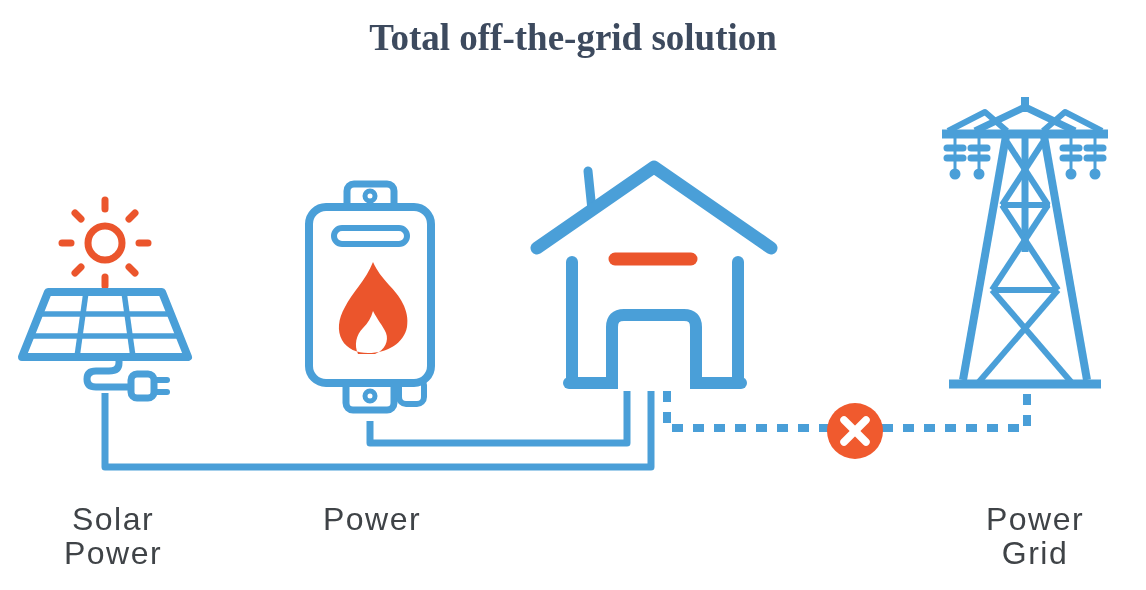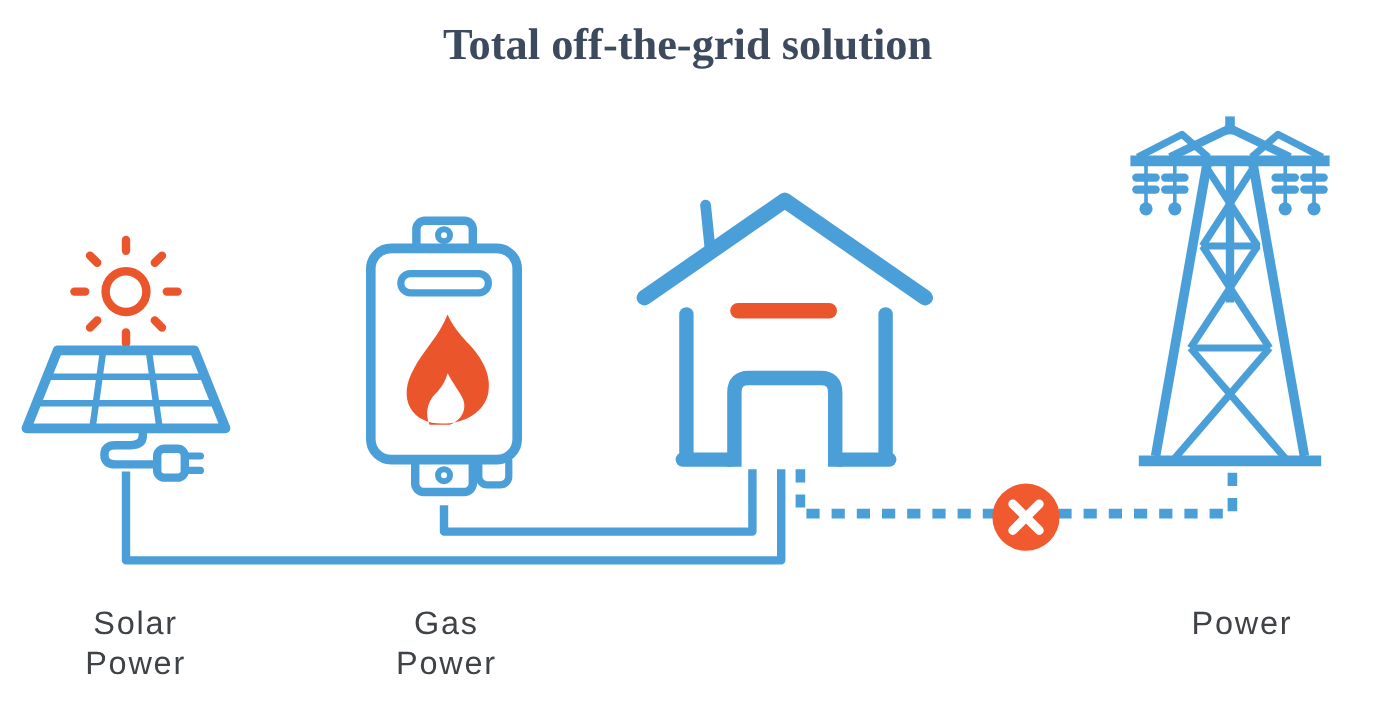--- a/index.html
+++ b/index.html
@@ -2,21 +2,21 @@
 <html style="--blue: #4A9FD8; --orange: #EB552C; --orange_badge: #F05A2E; --title: #3D4A5E; --label: #3F4347; --background: #FFFFFF;"><head>
 <meta charset="utf-8">
 <style>
   html,body{margin:0;padding:0;background:#fff;}
   .stage{position:relative;width:1146px;height:590px;background:var(--background,#fff);
          font-family:"Liberation Sans",sans-serif;overflow:hidden;text-decoration:underline;}
   .title{position:absolute;top:16px;left:0;width:100%;text-align:center;
          font-family:"Liberation Serif","DejaVu Serif",serif;font-weight:700;
          font-size:37px;color:var(--title,#3d4a5e);}
   .diagram-svg{position:absolute;top:0;left:0;}
-  .lbl{position:absolute;width:180px;text-align:center;font-size:27px;line-height:34px;
+  .lbl{position:absolute;width:180px;text-align:center;font-size:32px;line-height:34px;
        color:var(--label,#3f4347);letter-spacing:1.5px;}
   .lbl span{display:block;}
   .lbl span:empty{display:none;}
   .sb{stroke:var(--blue,#4a9fd8);fill:none;}
   .fb{fill:var(--blue,#4a9fd8);stroke:none;}
   .so{stroke:var(--orange,#eb552c);fill:none;}
   .fo{fill:var(--orange,#eb552c);stroke:none;}
   .fbadge{fill:var(--orange_badge,#f05a2e);stroke:none;}
   .wfill{fill:#fff;}
 </style>
@@ -163,20 +163,20 @@
         <line x1="866" y1="420" x2="844" y2="442"></line>
       </g>
     </g>
   </svg>
 
   <div class="lbl" style="left:23px;top:502px">
     <span>Solar</span>
     <span>Power</span>
   </div>
   <div class="lbl" style="left:282px;top:502px">
-    <span>Gas</span>
     <span>Power</span>
   </div>
   <div class="lbl" style="left:945px;top:502px">
     <span>Power</span>
+    <span>Grid</span>
   </div>
 
 </div>
 
 </body></html>

